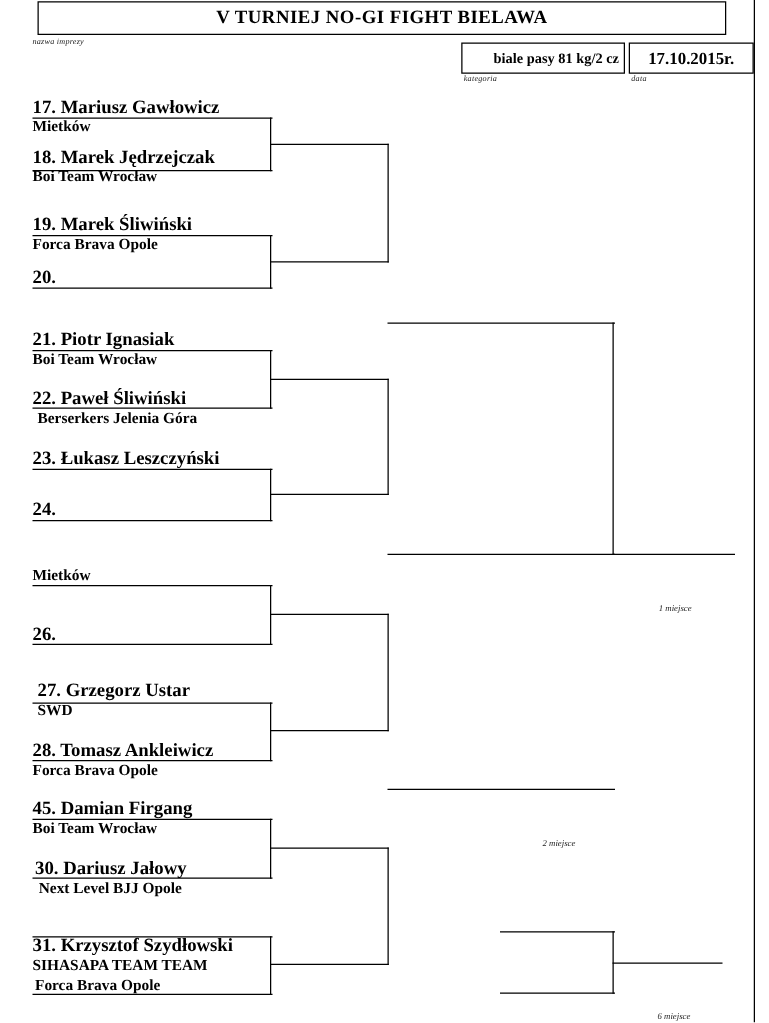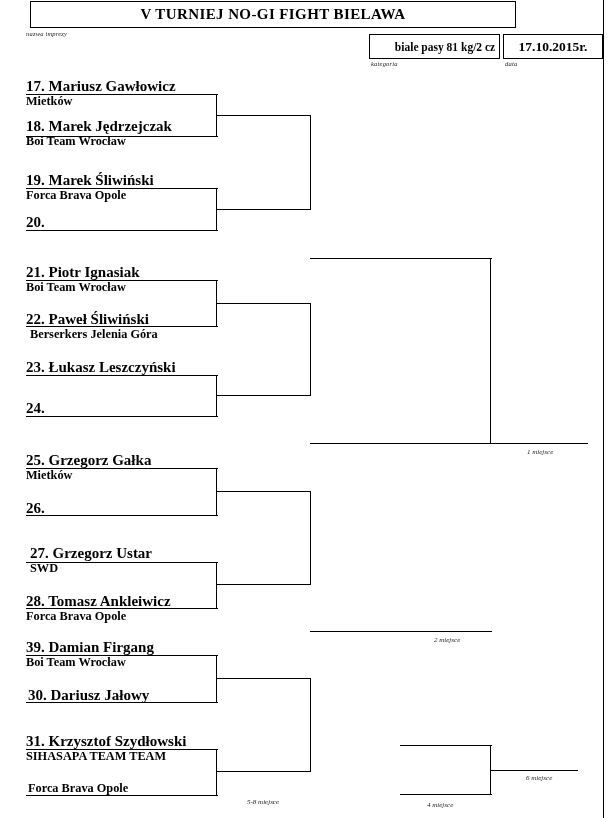--- a/index.html
+++ b/index.html
@@ -6,21 +6,21 @@
   body{
     width:615px;height:818px;position:relative;overflow:hidden;
     font-family:"Liberation Serif","DejaVu Serif",serif;
     color:#000;
   }
   
   .page-border-right{position:absolute;top:0;left:603px;width:1px;height:818px;background:#000;}
 
   
   .title-box{
-    position:absolute;left:30px;top:1px;width:486px;height:27px;
+    position:absolute;left:30px;top:1px;width:551px;height:27px;
     border:1.5px solid #000;box-sizing:border-box;
     display:flex;align-items:center;justify-content:center;
   }
   .title-text{font-size:15px;font-weight:bold;letter-spacing:.4px;}
   .caption{position:absolute;font-size:6.5px;font-style:italic;color:#222;letter-spacing:.2px;}
   .cap-nazwa{left:26px;top:30px;}
   .cap-kategoria{left:371px;top:60px;}
   .cap-data{left:505px;top:60px;}
 
   .kat-box{
@@ -39,21 +39,21 @@
   
   .hline{position:absolute;height:1.4px;background:#000;}
   .vline{position:absolute;width:1.4px;background:#000;}
 
   
   .entry{position:absolute;left:26px;width:190px;}
   .ename{font-size:15px;font-weight:bold;white-space:nowrap;line-height:15px;}
   .eteam{font-size:12.3px;font-weight:bold;white-space:nowrap;line-height:15px;}
 
   
-  .plabel{position:absolute;font-size:7px;font-style:italic;color:#222;white-space:nowrap;}
+  .plabel{position:absolute;font-size:7px;font-style:italic;color:#222;white-space:nowrap;margin-top:35px;}
 </style>
 </head>
 <body>
 
 <div class="page-border-right"></div>
 
 <div class="title-box">
   <span class="title-text">V TURNIEJ NO-GI FIGHT BIELAWA</span>
 </div>
 <span class="caption cap-nazwa">nazwa imprezy</span>
@@ -95,44 +95,44 @@
 </div>
 <div class="entry" style="top:360px">
   <div class="ename">23. Łukasz Leszczyński</div>
 </div>
 <div class="entry" style="top:401px">
   <div class="ename">24.</div>
   <div class="eteam"></div>
 </div>
 
 <div class="entry" style="top:453px">
-  <div class="ename">25. Grzegorz Gałka</div>
   <div class="eteam">Mietków</div>
 </div>
 <div class="entry" style="top:501px">
   <div class="ename">26.</div>
   <div class="eteam"></div>
 </div>
 <div class="entry" style="top:546px;left:30px">
   <div class="ename">27. Grzegorz Ustar</div>
   <div class="eteam">SWD</div>
 </div>
 <div class="entry" style="top:594px">
   <div class="ename">28. Tomasz Ankleiwicz</div>
   <div class="eteam">Forca Brava Opole</div>
 </div>
 
 <div class="entry" style="top:640px">
-  <div class="ename">39. Damian Firgang</div>
+  <div class="ename">45. Damian Firgang</div>
   <div class="eteam">Boi Team Wrocław</div>
 </div>
 <div class="entry" style="top:688px;left:28px">
   <div class="ename">30. Dariusz Jałowy</div>
-</div>
-<div class="entry" style="top:734px">
+  <div class="eteam" style="padding-left:3px">Next Level BJJ Opole</div>
+</div>
+<div class="entry" style="top:750px">
   <div class="ename">31. Krzysztof Szydłowski</div>
   <div class="eteam">SIHASAPA TEAM TEAM</div>
 </div>
 <div class="entry" style="top:781px;left:28px">
   <div class="eteam">Forca Brava Opole</div>
 </div>
 
 <div class="hline" style="left:26px;top:94px;width:192px"></div>
 <div class="vline" style="left:216px;top:94px;height:43px"></div>
 <div class="hline" style="left:26px;top:136px;width:192px"></div>

